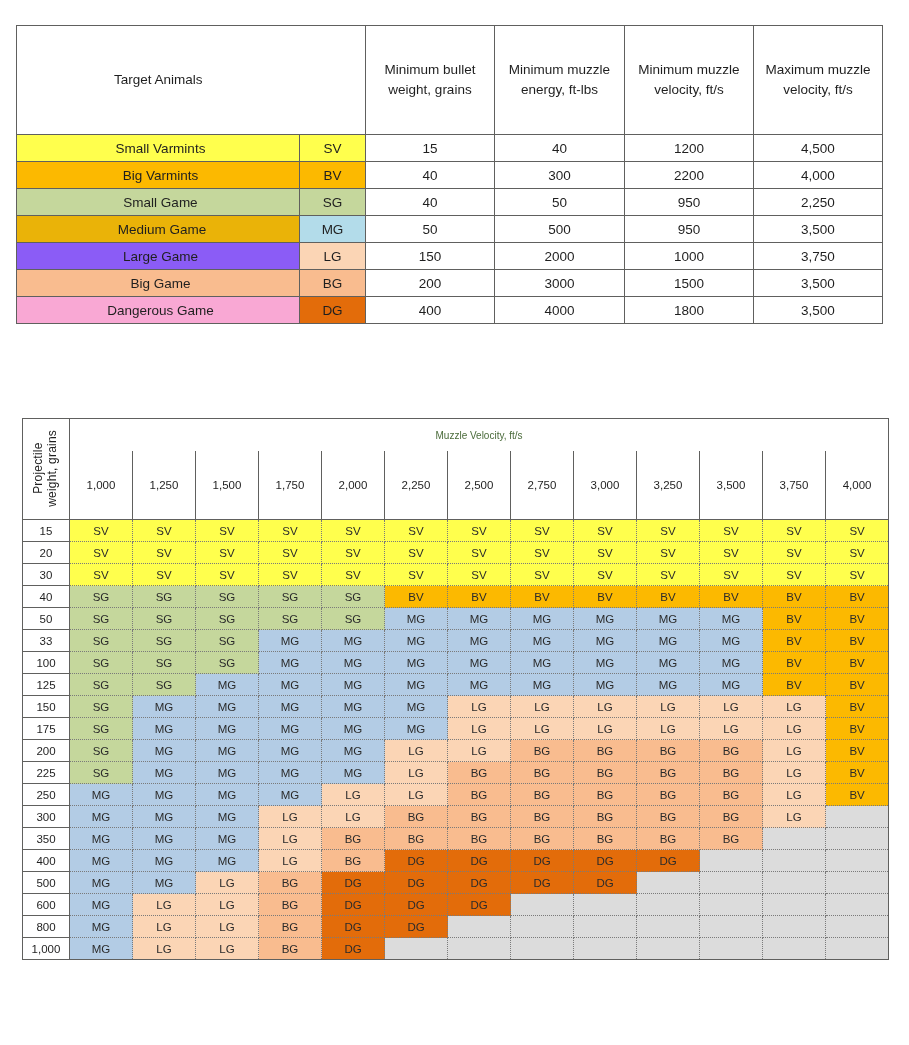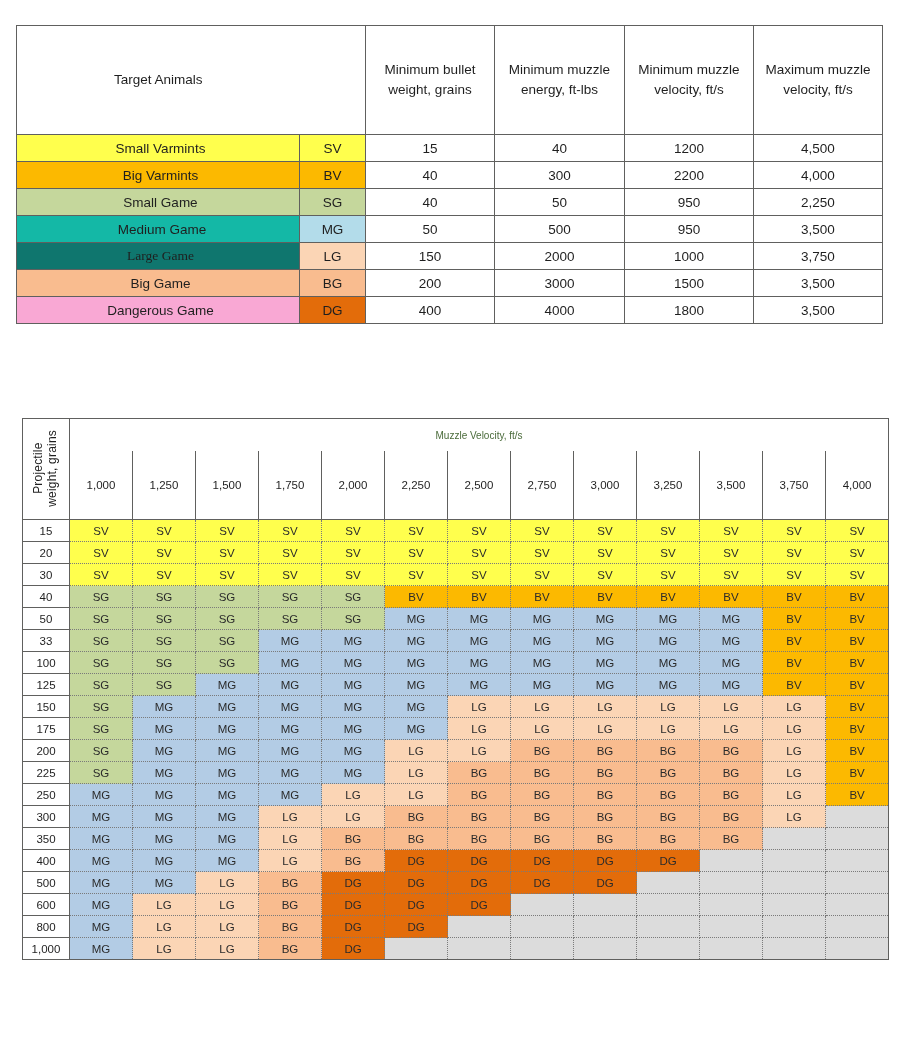--- a/index.html
+++ b/index.html
@@ -213,29 +213,29 @@
         </tr>
         <tr>
           <td class="animal-name" style="background: rgb(197, 215, 156);">Small Game</td>
           <td class="animal-code" style="background: rgb(197, 215, 156);">SG</td>
           <td class="num">40</td>
           <td class="num">50</td>
           <td class="num">950</td>
           <td class="num">2,250</td>
         </tr>
         <tr>
-          <td class="animal-name" style="background: #14b8a6; padding-left: 8px;">Medium Game</td>
+          <td class="animal-name" style="background: #eab308; padding-left: 8px;">Medium Game</td>
           <td class="animal-code" style="background: rgb(179, 220, 234);">MG</td>
           <td class="num">50</td>
           <td class="num">500</td>
           <td class="num">950</td>
           <td class="num">3,500</td>
         </tr>
         <tr>
-          <td class="animal-name" style="background: #0f766e; font-family: Liberation Serif, serif;">Large Game</td>
+          <td class="animal-name" style="background: #8b5cf6;">Large Game</td>
           <td class="animal-code" style="background: rgb(251, 213, 181);">LG</td>
           <td class="num">150</td>
           <td class="num">2000</td>
           <td class="num">1000</td>
           <td class="num">3,750</td>
         </tr>
         <tr>
           <td class="animal-name" style="background: rgb(249, 188, 143);">Big Game</td>
           <td class="animal-code" style="background: rgb(249, 188, 143);">BG</td>
           <td class="num">200</td>

